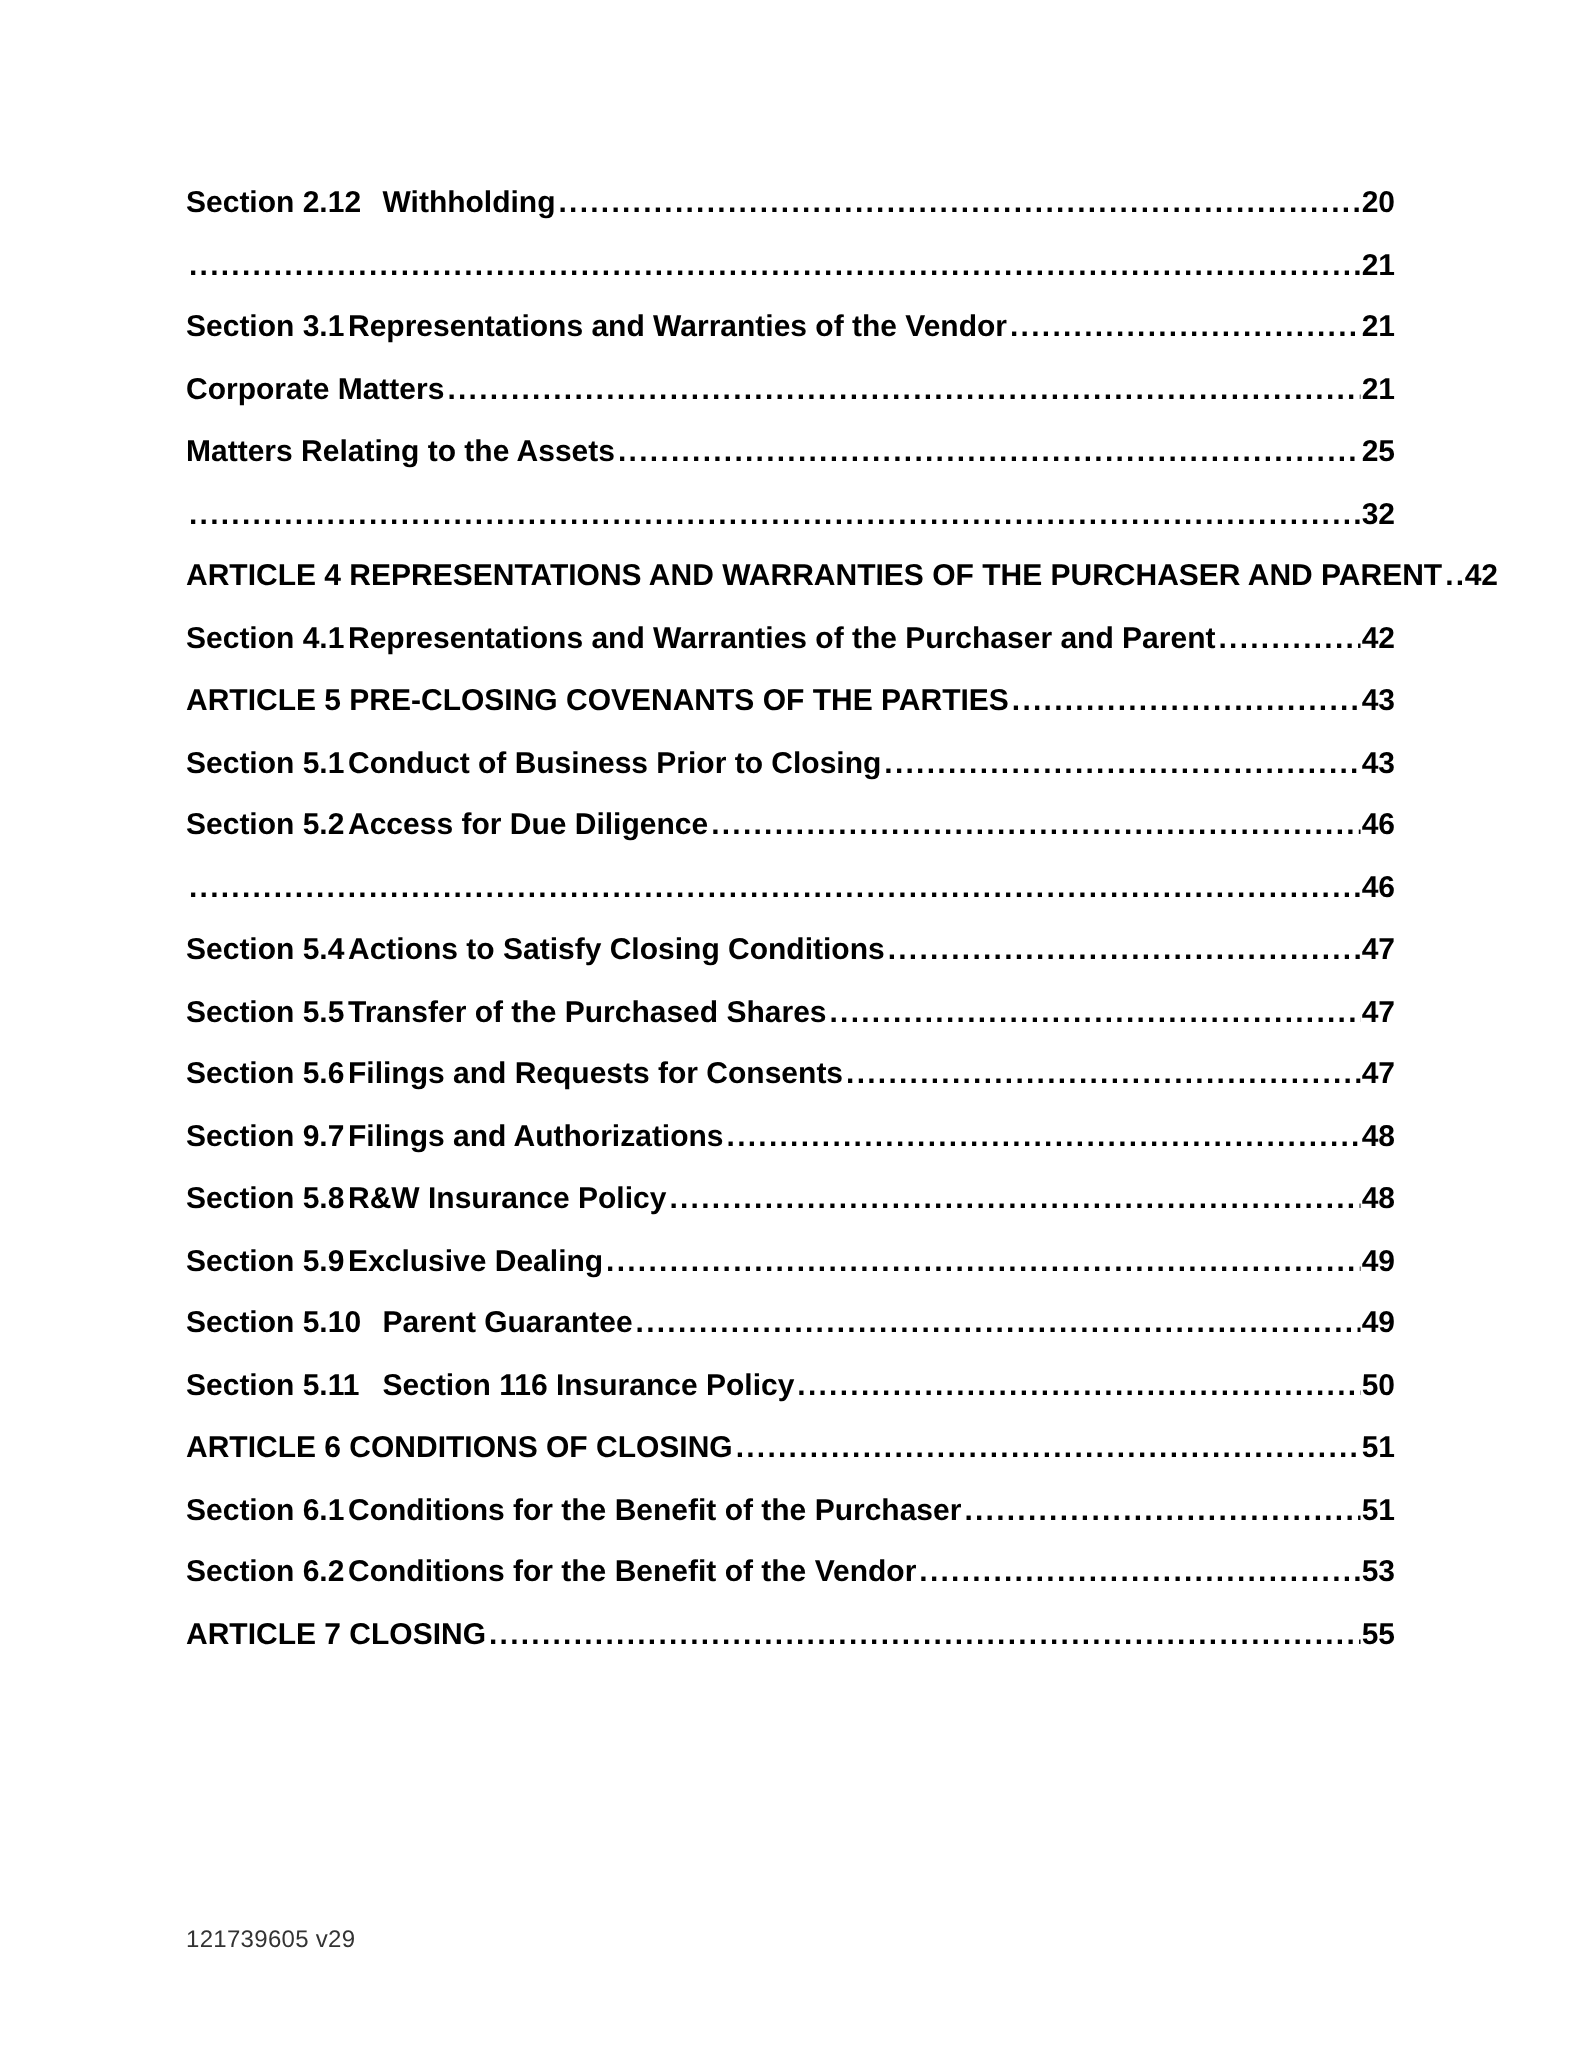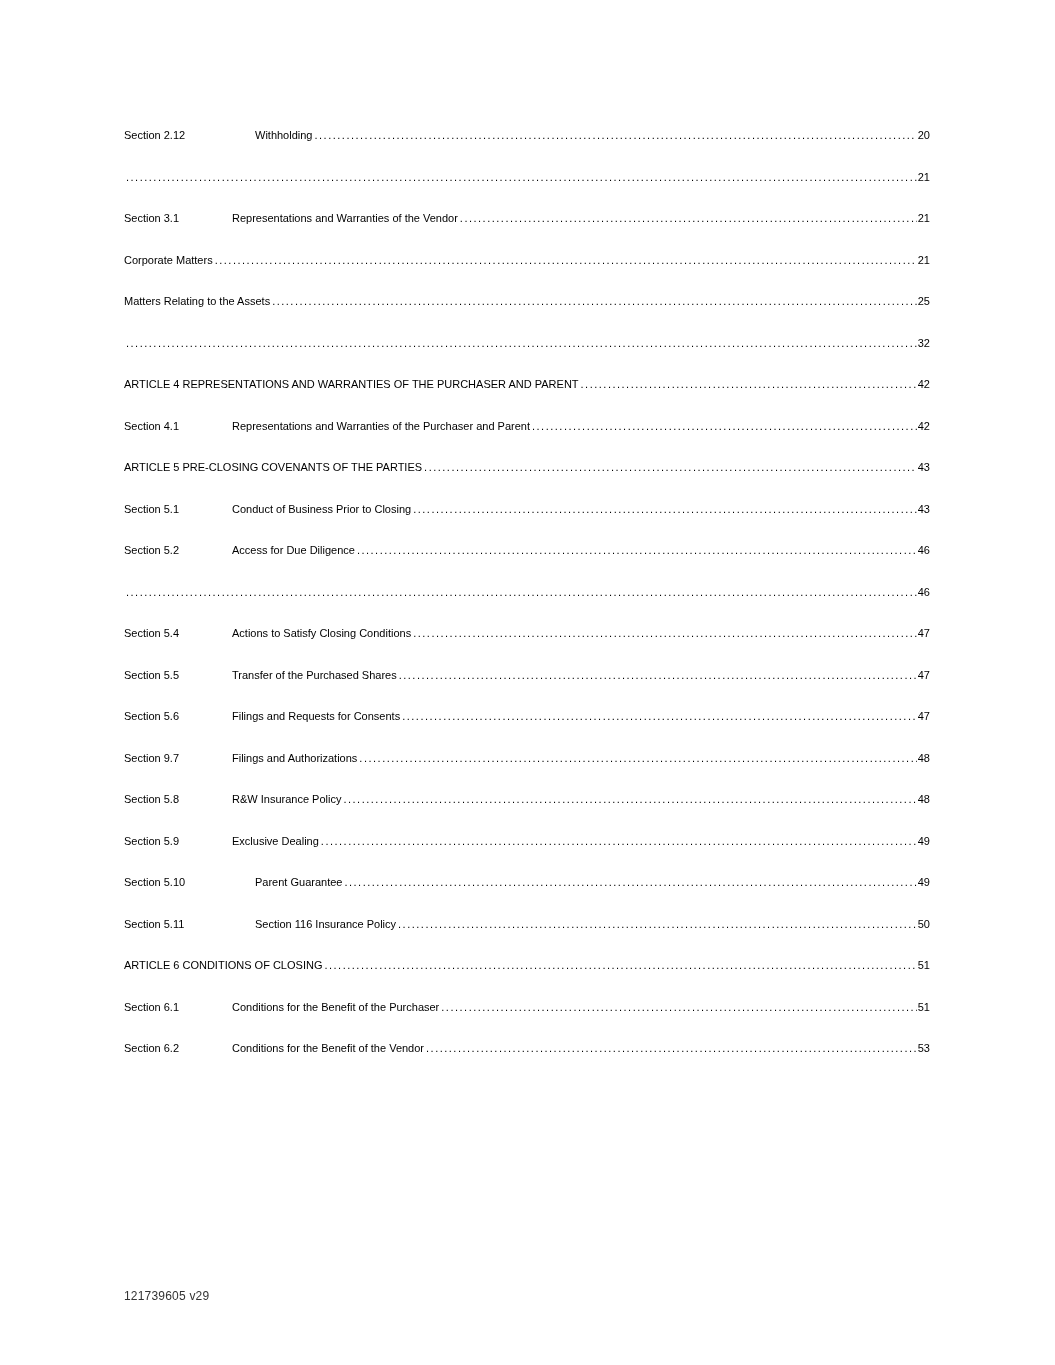--- a/index.html
+++ b/index.html
@@ -13,23 +13,23 @@
     overflow: hidden;
   }
   .page {
     position: absolute;
     inset: 0;
     padding: 126px 125px 0 124px;
   }
   .toc-row {
     display: flex;
     align-items: flex-end;
-    font-size: 11px;
+    font-size: 20px;
     line-height: 18px;
-    font-weight: normal;
+    font-weight: bold;
     margin-bottom: 23.5px;
   }
   .toc-row.article { margin-top: 12.5px; }
   .toc-row:first-child { margin-top: 0; }
   .label { white-space: nowrap; }
   .num { display: inline-block; min-width: 108px; }
   .num.wide { min-width: 131px; }
   .leader {
     flex: 1 1 auto;
     overflow: hidden;
@@ -39,21 +39,21 @@
   }
   .leader::after {
     content: "..............................................................................................................................................................................................................................................";
     letter-spacing: 1.5px;
   }
   .page-num { white-space: nowrap; }
   .footer {
     position: absolute;
     left: 124px;
     bottom: 62px;
-    font-size: 12px;
+    font-size: 16px;
     font-weight: normal;
     color: #333333;
     letter-spacing: 0.2px;
   }
 </style>
 </head>
 <body>
 
 <div class="page">
   <div class="toc">
@@ -162,15 +162,20 @@
       <div class="toc-row section">
         <span class="label"><span class="num">Section 6.1</span><span>Conditions for the Benefit of the Purchaser</span></span>
         <span class="leader"></span>
         <span class="page-num">51</span>
       </div>
       <div class="toc-row section">
         <span class="label"><span class="num">Section 6.2</span><span>Conditions for the Benefit of the Vendor</span></span>
         <span class="leader"></span>
         <span class="page-num">53</span>
       </div>
+      <div class="toc-row article">
+        <span class="label"><span>ARTICLE 7 CLOSING</span></span>
+        <span class="leader"></span>
+        <span class="page-num">55</span>
+      </div>
     </div>
   <div class="footer">121739605 v29</div>
 </div>
 
 </body></html>

